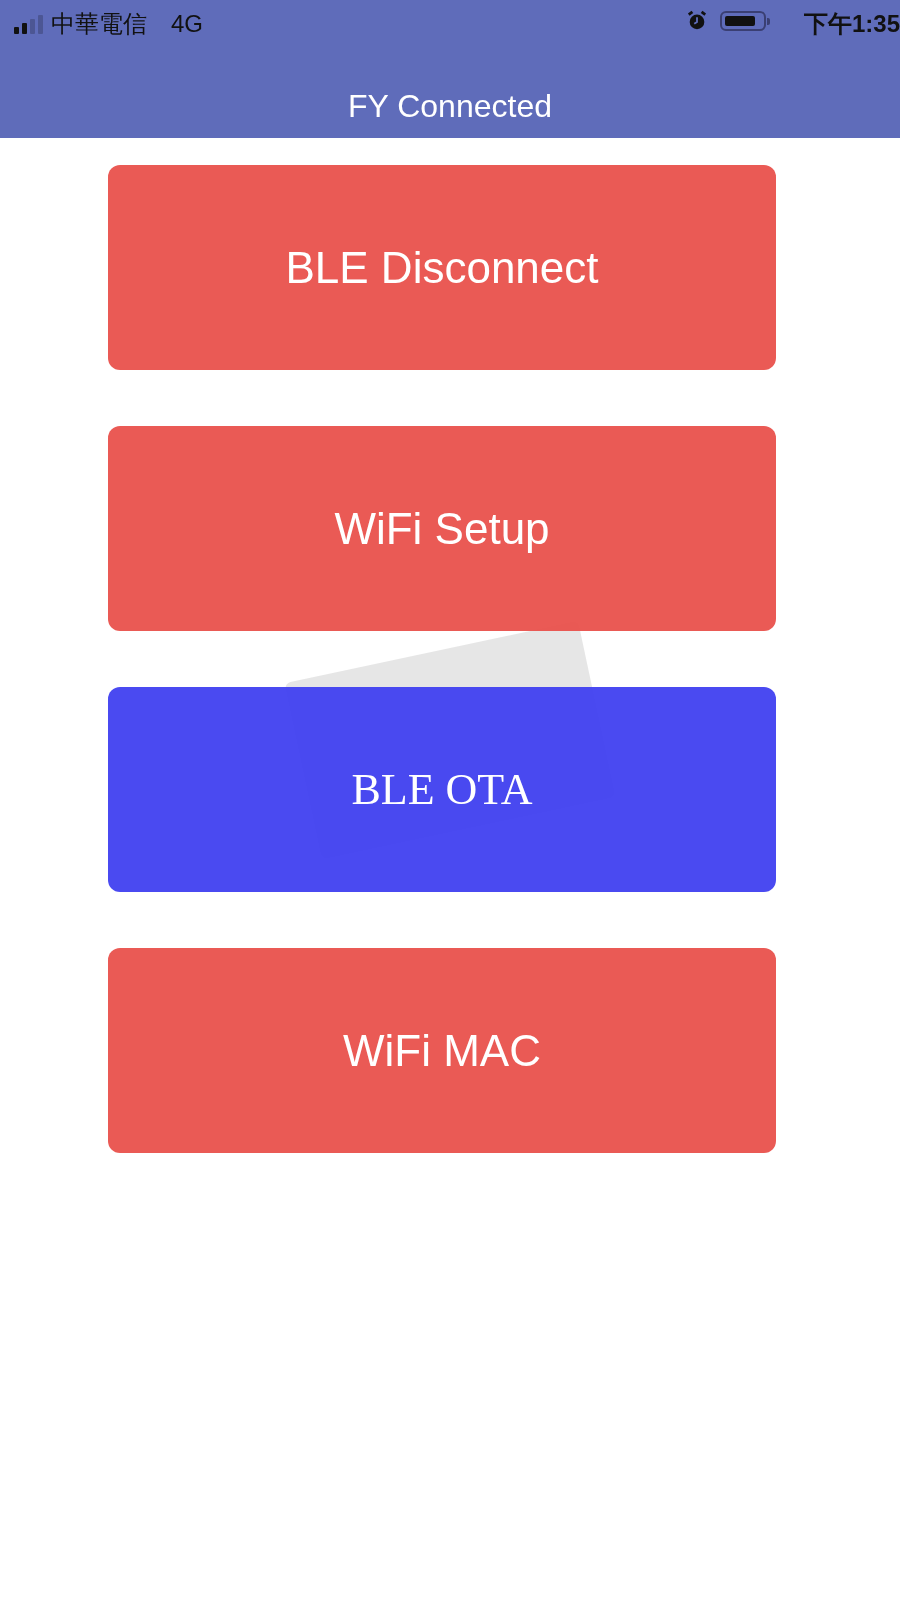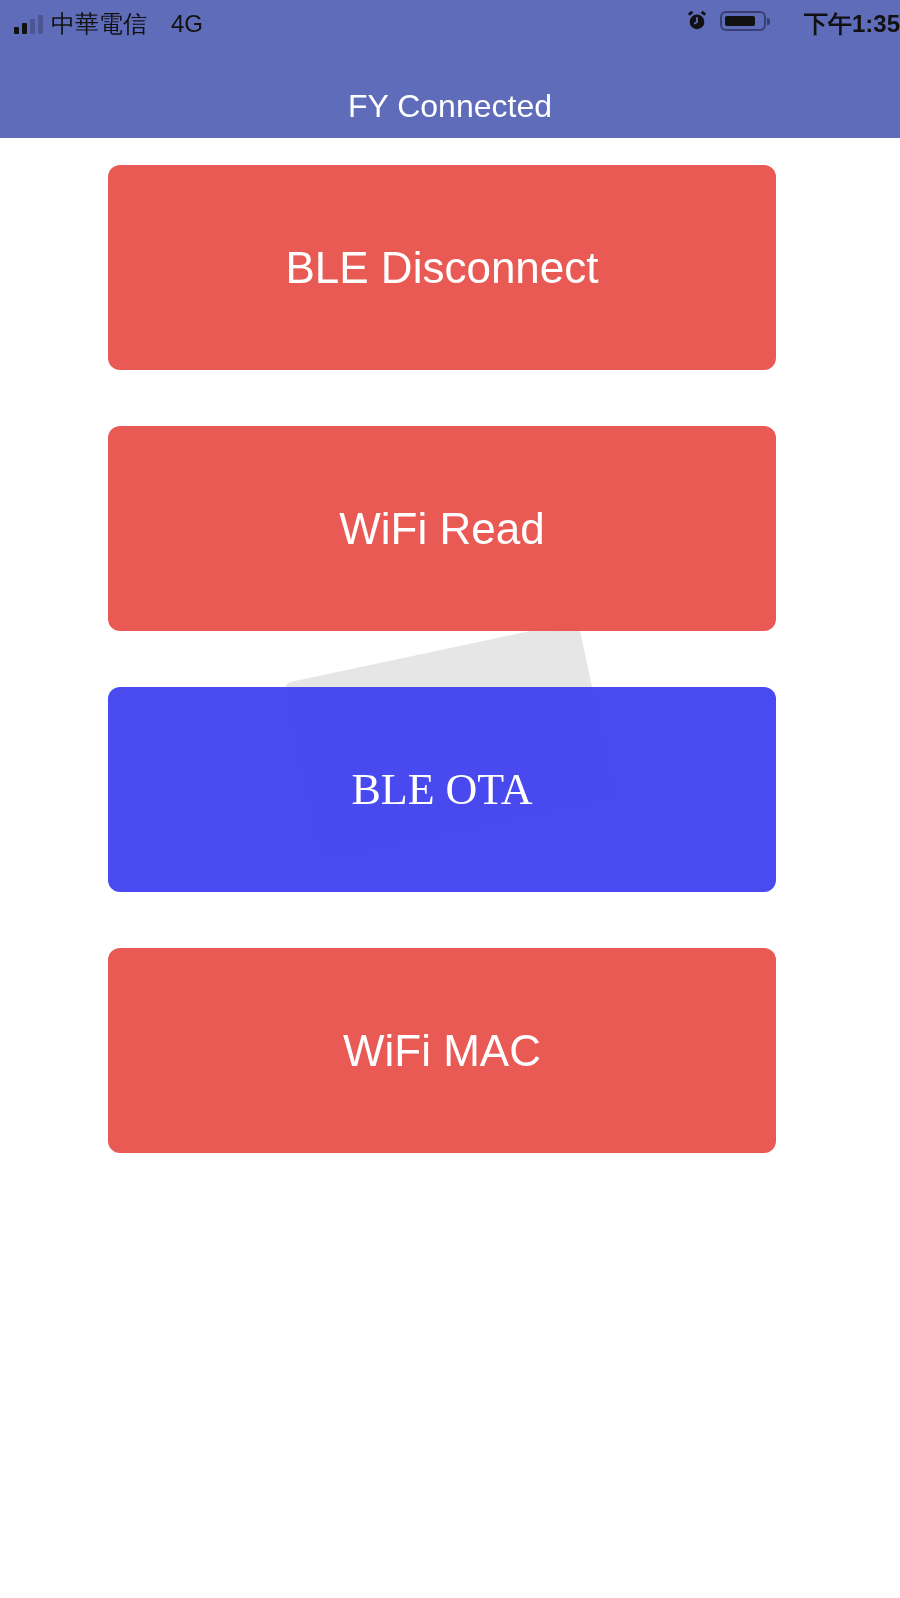--- a/index.html
+++ b/index.html
@@ -81,20 +81,20 @@
 </div>
 
 <div class="watermark">
   <span>OPL1000</span>
 </div>
 
 <div class="btn red" style="top:165px">
   <span>BLE Disconnect</span>
 </div>
 <div class="btn red" style="top:426px">
-  <span>WiFi Read</span>
+  <span>WiFi Setup</span>
 </div>
 <div class="btn blue" style="top:687px">
   <span>BLE OTA</span>
 </div>
 <div class="btn red" style="top:948px">
   <span>WiFi MAC</span>
 </div>
 
 </body></html>

